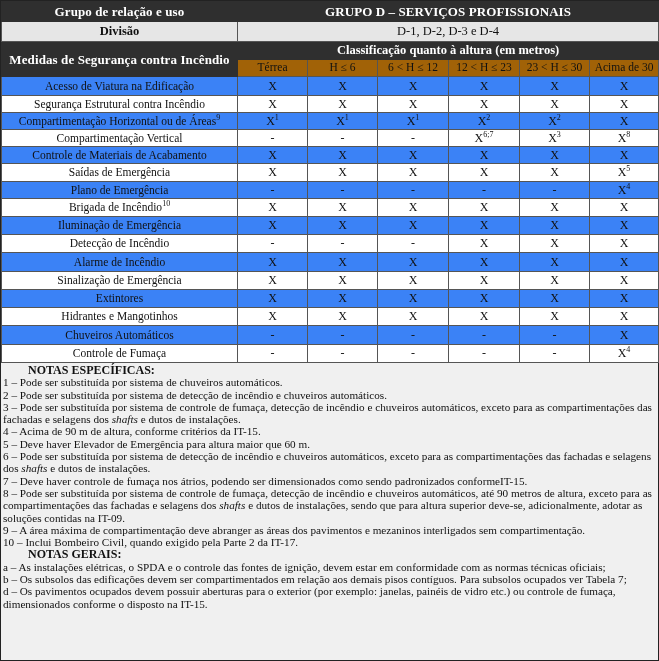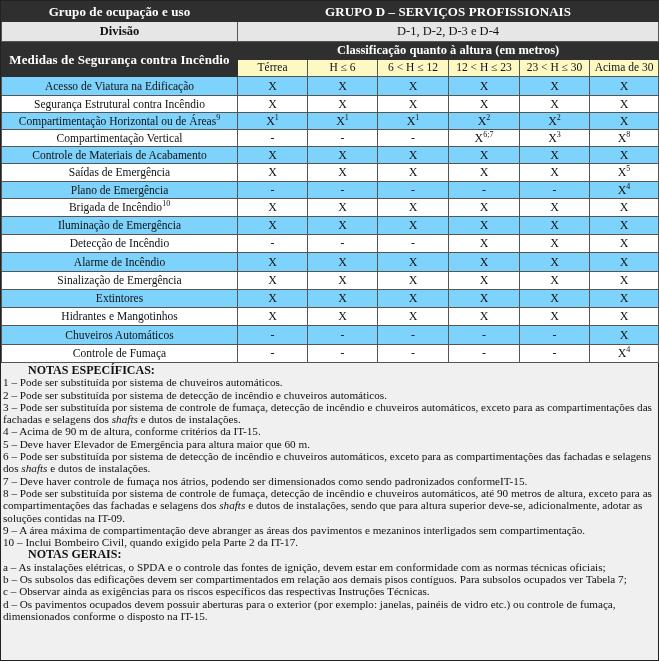--- a/index.html
+++ b/index.html
@@ -3,22 +3,22 @@
 <meta charset="utf-8">
 <style>
   html, body { margin: 0; padding: 0; background: #ffffff; }
   body { width: 659px; height: 661px; overflow: hidden; font-family: "Liberation Serif", "DejaVu Serif", serif; color: #111; }
   .wrap { position: relative; width: 657px; height: 659px; border: 1px solid #222; background: #f0f0f0; }
   table.grid { border-collapse: collapse; width: 657px; table-layout: fixed; }
   table.grid td { border: 1px solid #555; padding: 0; text-align: center; font-size: 12px; line-height: 15px; height: 15px; white-space: nowrap; overflow: hidden; }
   .dark { background: #2f2f2f; color: #fff; font-weight: bold; border-color: #2f2f2f !important; }
   .dark-cell { font-size: 13px !important; letter-spacing: 0.1px; }
   .lite { background: #e6e6e6; }
-  .hdr-sub { background: #fef9c3; font-size: 11.5px !important; }
-  tr.shade td.v, tr.shade td.lbl { background: #7dd3fc; }
+  .hdr-sub { background: #a16207; font-size: 11.5px !important; }
+  tr.shade td.v, tr.shade td.lbl { background: #3b82f6; }
   tr.plain td.v, tr.plain td.lbl { background: #ffffff; }
   td.lbl { font-size: 11.5px !important; }
   td.v { font-size: 12px; }
   sup { font-size: 8px; line-height: 0; vertical-align: 5px; }
   .notes { padding: 1px 2px 0 2px; font-size: 11.2px; line-height: 12.3px; color: #111; background: #f0f0f0; }
   .notes .ttl { font-weight: bold; font-size: 12px; margin-left: 25px; }
   .notes p { margin: 0; }
   .notes i { font-style: italic; }
 </style>
 </head>
@@ -30,21 +30,21 @@
       <col style="width:236px">
         <col style="width:70px">
         <col style="width:70px">
         <col style="width:71px">
         <col style="width:71px">
         <col style="width:70px">
         <col style="width:69px">
     </colgroup>
     <tbody id="tbody">
       <tr style="height:20px">
-        <td class="dark dark-cell" style="height:19px">Grupo de ocupação e uso</td>
+        <td class="dark dark-cell" style="height:19px">Grupo de relação e uso</td>
         <td class="dark dark-cell" colspan="6">GRUPO D – SERVIÇOS PROFISSIONAIS</td>
       </tr>
       <tr style="height:20px">
         <td class="lite" style="height:19px;font-weight:bold;font-size:12.5px">Divisão</td>
         <td class="lite" colspan="6" style="font-size:12.5px">D-1, D-2, D-3 e D-4</td>
       </tr>
       <tr>
         <td class="dark dark-cell" rowspan="2" style="height:34px">Medidas de Segurança contra Incêndio</td>
         <td class="dark" colspan="6" style="height:16px;font-size:12.5px">Classificação quanto à altura (em metros)</td>
       </tr>
@@ -214,17 +214,16 @@
         <p><span>6 – Pode ser substituída por sistema de detecção de incêndio e chuveiros automáticos, exceto para as compartimentações das fachadas e selagens dos </span><i>shafts</i><span> e dutos de instalações.</span></p>
         <p><span>7 – Deve haver controle de fumaça nos átrios, podendo ser dimensionados como sendo padronizados conformeIT-15.</span></p>
         <p><span>8 – Pode ser substituída por sistema de controle de fumaça, detecção de incêndio e chuveiros automáticos, até 90 metros de altura, exceto para as compartimentações das fachadas e selagens dos </span><i>shafts</i><span> e dutos de instalações, sendo que para altura superior deve-se, adicionalmente, adotar as soluções contidas na IT-09.</span></p>
         <p><span>9 – A área máxima de compartimentação deve abranger as áreas dos pavimentos e mezaninos interligados sem compartimentação.</span></p>
         <p><span>10 – Inclui Bombeiro Civil, quando exigido pela Parte 2 da IT-17.</span></p>
       </div>
     <p class="ttl">NOTAS GERAIS:</p>
     <div id="general-notes">
         <p>a – As instalações elétricas, o SPDA e o controle das fontes de ignição, devem estar em conformidade com as normas técnicas oficiais;</p>
         <p>b – Os subsolos das edificações devem ser compartimentados em relação aos demais pisos contíguos. Para subsolos ocupados ver Tabela 7;</p>
-        <p>c – Observar ainda as exigências para os riscos específicos das respectivas Instruções Técnicas.</p>
         <p>d – Os pavimentos ocupados devem possuir aberturas para o exterior (por exemplo: janelas, painéis de vidro etc.) ou controle de fumaça, dimensionados conforme o disposto na IT-15.</p>
       </div>
   </div>
 </div>
 
 </body></html>

